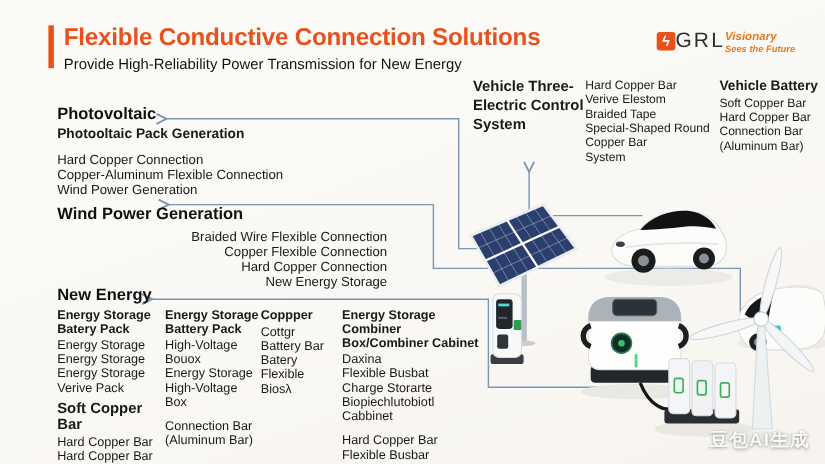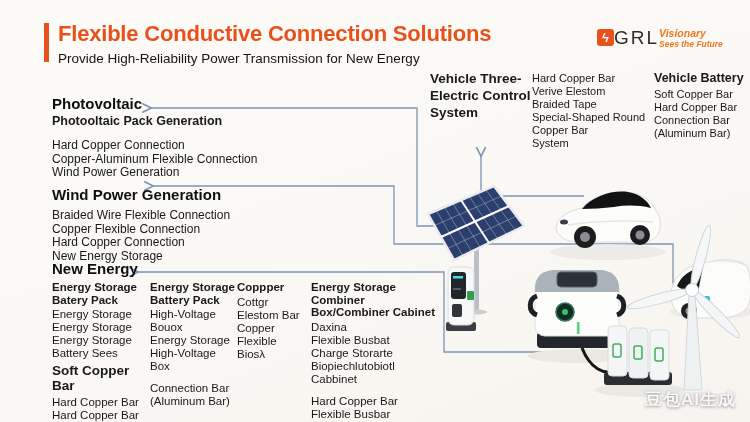--- a/index.html
+++ b/index.html
@@ -22,21 +22,21 @@
   .tagline1 { font-size:10.5px; font-weight:bold; }
   .tagline2 { font-size:8.5px; font-weight:bold; }
 
   
   .sec-title { font-size:15px; font-weight:bold; color:#101010; }
   .sec-sub { font-size:12.5px; font-weight:bold; margin-top:2px; }
   .plain-list { font-size:12px; line-height:13.5px; }
   .photovoltaic-block { left:52px; top:95px; width:300px; }
   .photovoltaic-block .plain-list { margin-top:11px; }
   .wind-block { left:52px; top:186px; width:300px; }
-  .wind-block .plain-list { margin-top:6px; }
+  .wind-block .plain-list { margin-top:6px;text-align:right; }
   .newenergy-title { left:52px; top:260px; }
 
   .col { top:281px; }
   .col-head { font-size:11.5px; line-height:12.5px; font-weight:bold; }
   .col-list { font-size:11.5px; line-height:13px; margin-top:2px; }
   .col1 { left:52px; width:92px; }
   .col2 { left:150px; width:86px; }
   .col3 { left:237px; width:70px; }
   .col4 { left:311px; width:132px; }
   .col-subhead { font-size:13.5px; font-weight:bold; margin-top:3px; }
@@ -204,21 +204,21 @@
   </div>
 
   <div class="abs sec-title newenergy-title">New Energy</div>
 
   <div class="abs col col1">
     <div class="col-head">Energy Storage Batery Pack</div>
     <div class="col-list">
       <div>Energy Storage</div>
       <div>Energy Storage</div>
       <div>Energy Storage</div>
-      <div>Battery Sees</div>
+      <div>Verive Pack</div>
     </div>
     <div class="col-subhead">Soft Copper Bar</div>
     <div class="col-list2">
       <div>Hard Copper Bar</div>
       <div>Hard Copper Bar</div>
     </div>
   </div>
 
   <div class="abs col col2">
     <div class="col-head">Energy Storage Battery Pack</div>
@@ -232,22 +232,22 @@
     <div class="col-list2 gap">
       <div>Connection Bar</div>
       <div>(Aluminum Bar)</div>
     </div>
   </div>
 
   <div class="abs col col3">
     <div class="col-head">Coppper</div>
     <div class="col-list">
       <div>Cottgr</div>
-      <div>Elestom Bar</div>
-      <div>Copper</div>
+      <div>Battery Bar</div>
+      <div>Batery</div>
       <div>Flexible</div>
       <div>Biosλ</div>
     </div>
   </div>
 
   <div class="abs col col4">
     <div class="col-head">Energy Storage Combiner Box/Combiner Cabinet</div>
     <div class="col-list">
       <div>Daxina</div>
       <div>Flexible Busbat</div>

